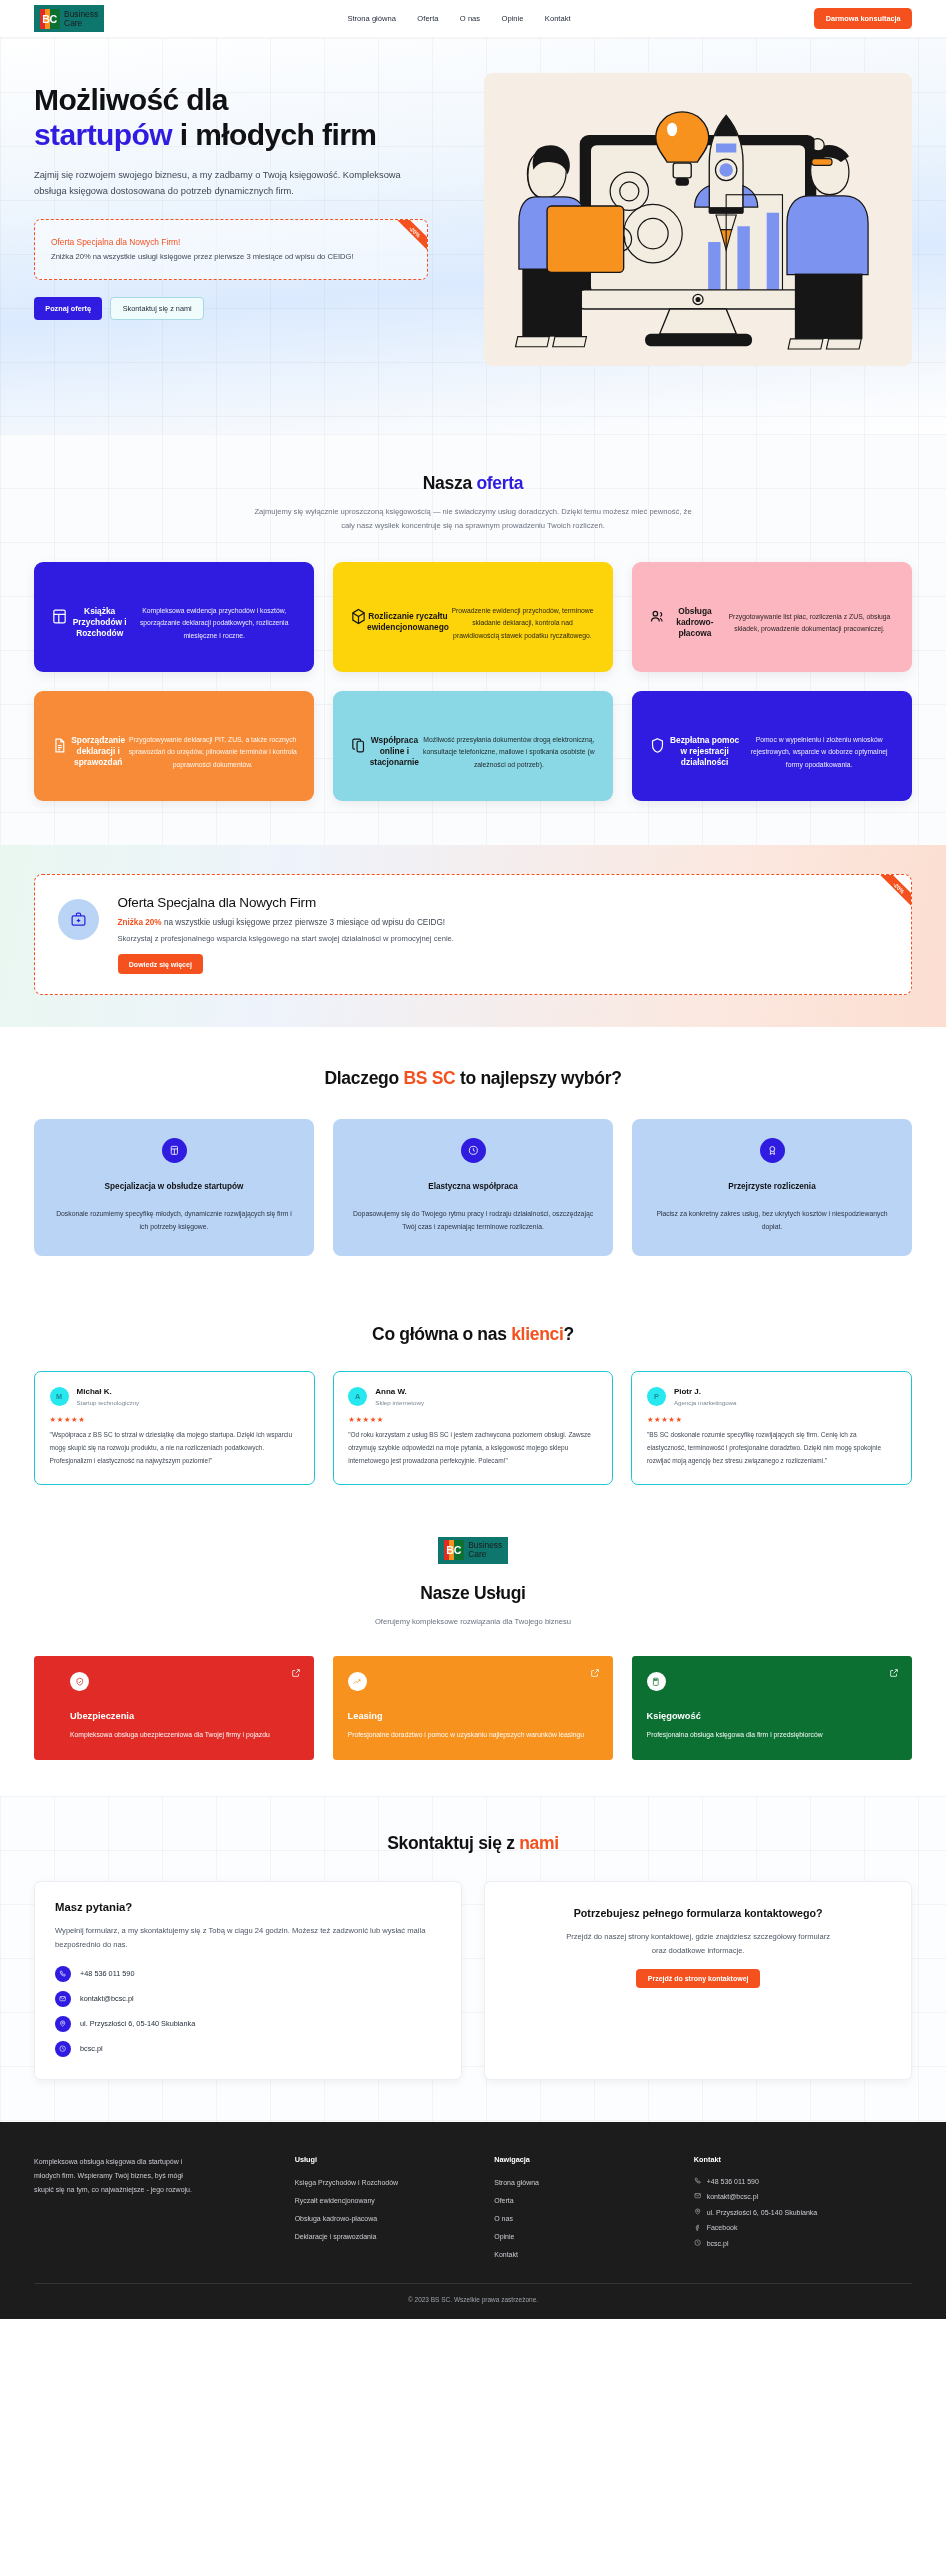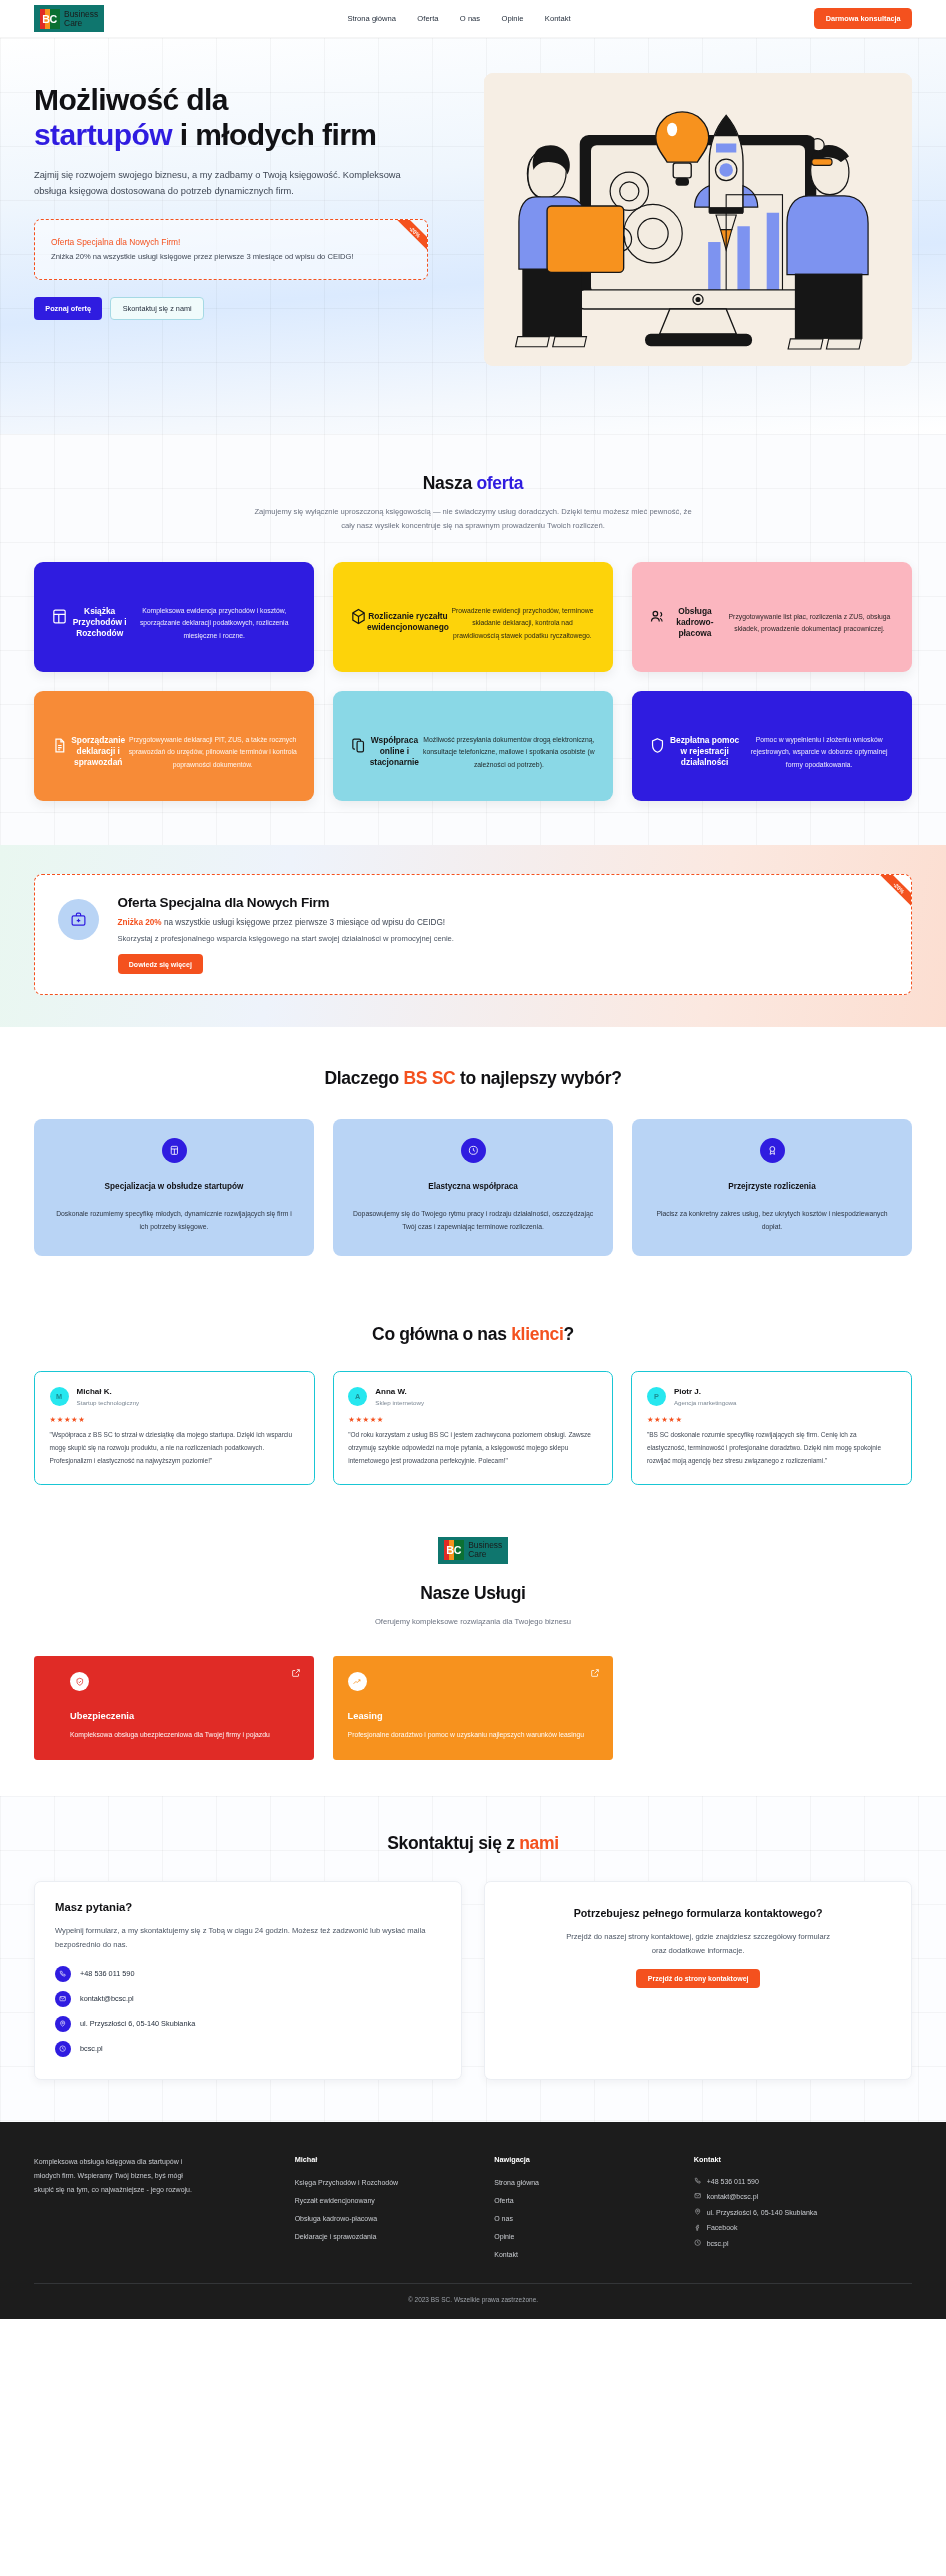--- a/index.html
+++ b/index.html
@@ -140,21 +140,21 @@
   .special-card {
     border:1.1px dashed #f4511e; border-radius:8px; background:#ffffff;
     padding:20px 22.5px; display:flex; gap:19px; align-items:flex-start;
     position:relative; overflow:hidden;
   }
   .special-badge {
     width:41px; height:41px; border-radius:50%; background:#b9d4f5;
     display:flex; align-items:center; justify-content:center; flex-shrink:0; margin-top:3.4px;
   }
   .special-badge svg { width:17px; height:17px; }
-  .special-title { font-size:13.5px; font-weight:700; color:#111114; letter-spacing:-0.2px; }
+  .special-title { font-size:13.5px; font-weight:400; color:#111114; letter-spacing:-0.2px; }
   .special-line1 { margin-top:8px; font-size:8.2px; color:#3f4754; }
   .special-line1 b { color:#f4511e; font-weight:700; }
   .special-line2 { margin-top:6.8px; font-size:7.6px; color:#4b5563; }
   .btn-orange {
     margin-top:11.3px; background:#f4511e; color:#fff; border:none; border-radius:4px;
     padding:6.2px 11.3px; font-size:7px; font-weight:700; cursor:pointer;
     font-family:"Liberation Sans", sans-serif;
   }
 
   
@@ -606,20 +606,37 @@
         <div class="usl-badge">
           <svg viewBox="0 0 24 24" fill="none" stroke="#f7921e" stroke-width="2">
               <path d="M4 17l6-6 3 3 7-7"></path>
               <path d="M16 7h4v4"></path>
             </svg>
         </div>
         <div class="usl-name">Leasing</div>
         <div class="usl-desc">Profesjonalne doradztwo i pomoc w uzyskaniu najlepszych warunków leasingu</div>
       </div>
 
+      <div class="usl-card u-green">
+        <span class="usl-ext">
+          <svg viewBox="0 0 24 24" fill="none" stroke="#fff" stroke-width="1.9">
+              <path d="M14 4h6v6M20 4l-9 9"></path>
+              <path d="M18 14v5a1 1 0 01-1 1H5a1 1 0 01-1-1V7a1 1 0 011-1h5"></path>
+            </svg>
+        </span>
+        <div class="usl-badge">
+          <svg viewBox="0 0 24 24" fill="none" stroke="#0b7032" stroke-width="1.8">
+              <rect x="6" y="3" width="12" height="18" rx="2"></rect>
+              <rect x="9" y="6" width="6" height="3"></rect>
+              <path d="M9.5 13h.01M12 13h.01M14.5 13h.01M9.5 17h.01M12 17h.01M14.5 17h.01"></path>
+            </svg>
+        </div>
+        <div class="usl-name">Księgowość</div>
+        <div class="usl-desc">Profesjonalna obsługa księgowa dla firm i przedsiębiorców</div>
+      </div>
 
     </div>
   </section>
 
   <section class="section contact-sec">
     <div class="grid-bg"></div>
     <h2 class="sec-title">
       <span>Skontaktuj się z </span><span class="orange">nami</span>
     </h2>
 
@@ -677,21 +694,21 @@
   </section>
 
   <footer class="footer">
     <div class="footer-grid">
 
       <div>
         <p class="f-about">Kompleksowa obsługa księgowa dla startupów i młodych firm. Wspieramy Twój biznes, byś mógł skupić się na tym, co najważniejsze - jego rozwoju.</p>
       </div>
 
       <div>
-        <div class="f-head">Michał</div>
+        <div class="f-head">Usługi</div>
         <ul class="f-list">
           <li><a href="#">Księga Przychodów i Rozchodów</a></li>
           <li><a href="#">Ryczałt ewidencjonowany</a></li>
           <li><a href="#">Obsługa kadrowo-płacowa</a></li>
           <li><a href="#">Deklaracje i sprawozdania</a></li>
         </ul>
       </div>
 
       <div>
         <div class="f-head">Nawigacja</div>

